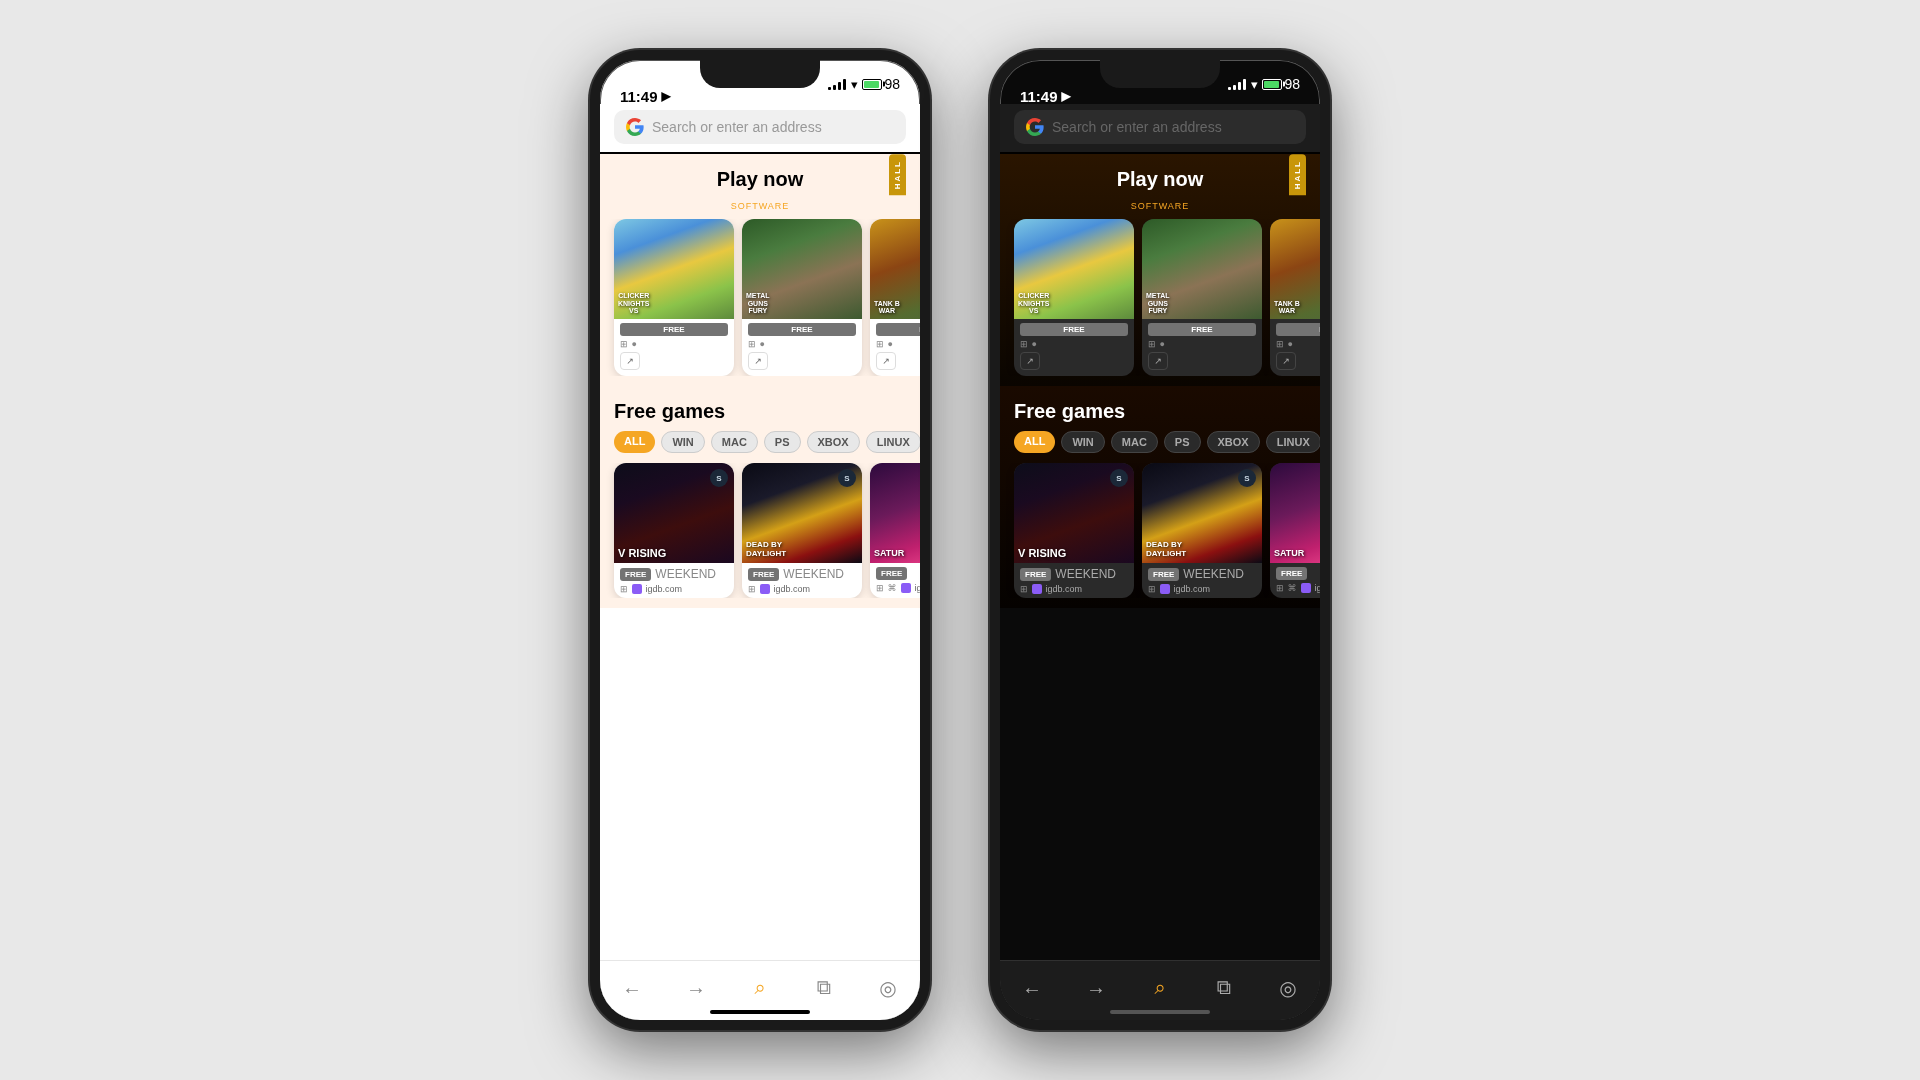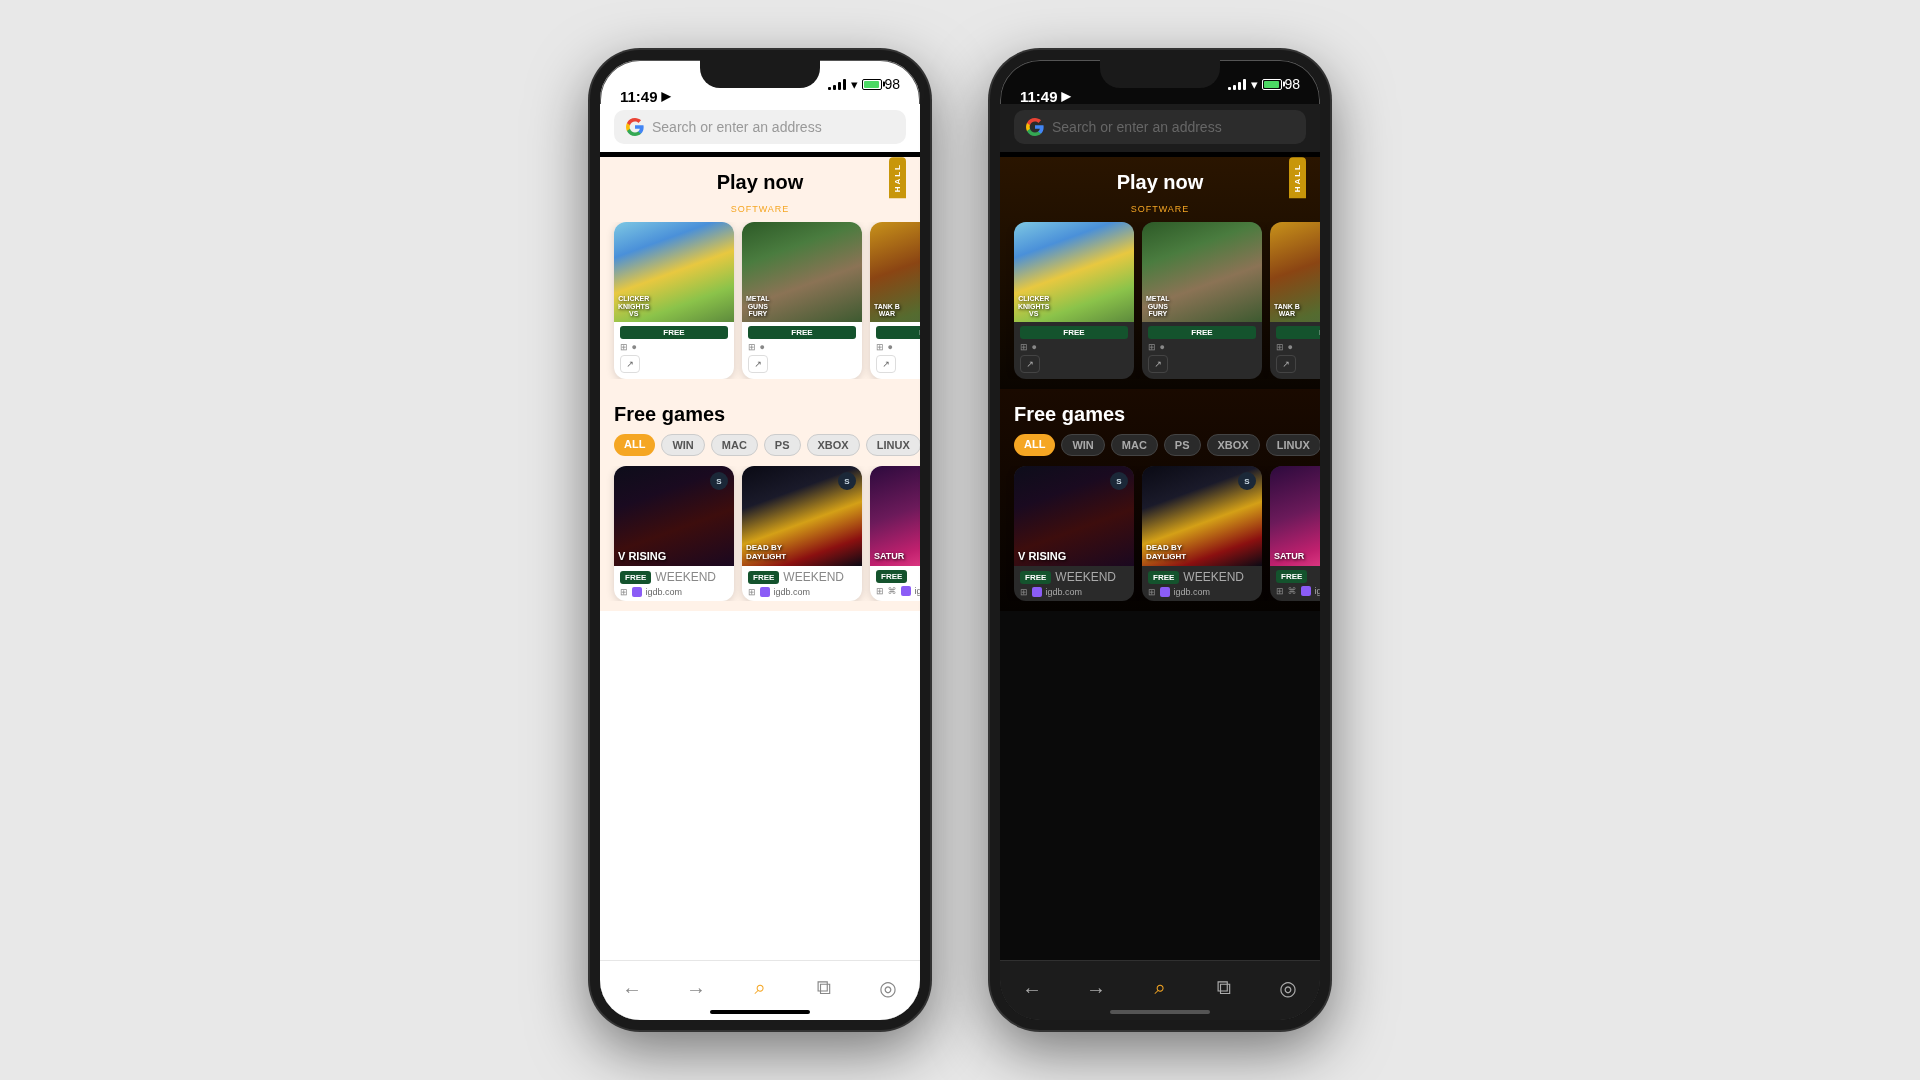--- a/index.html
+++ b/index.html
@@ -131,21 +131,21 @@
     .screen {
       height: calc(100% - 44px);
       overflow: hidden;
       display: flex;
       flex-direction: column;
     }
 
     
     .address-bar {
       padding: 6px 14px 8px;
-      border-bottom: 5px solid #000000;
+      border-bottom: 2px solid #000000;
     }
     .phone.light .address-bar { background: #fff; }
     .phone.dark .address-bar { background: #1c1c1c; }
 
     .address-input {
       display: flex;
       align-items: center;
       gap: 8px;
       padding: 8px 12px;
       border-radius: 10px;
@@ -225,21 +225,21 @@
 
     .play-card-image {
       width: 100%;
       height: 100px;
       position: relative;
       overflow: hidden;
     }
 
     .free-badge {
       display: inline-block;
-      background: #14532d;
+      background: #737373;
       color: #fff;
       font-size: 8px;
       font-weight: 800;
       padding: 2px 5px;
       border-radius: 3px;
       text-transform: uppercase;
     }
 
     .card-bottom {
       padding: 4px 6px 6px;

